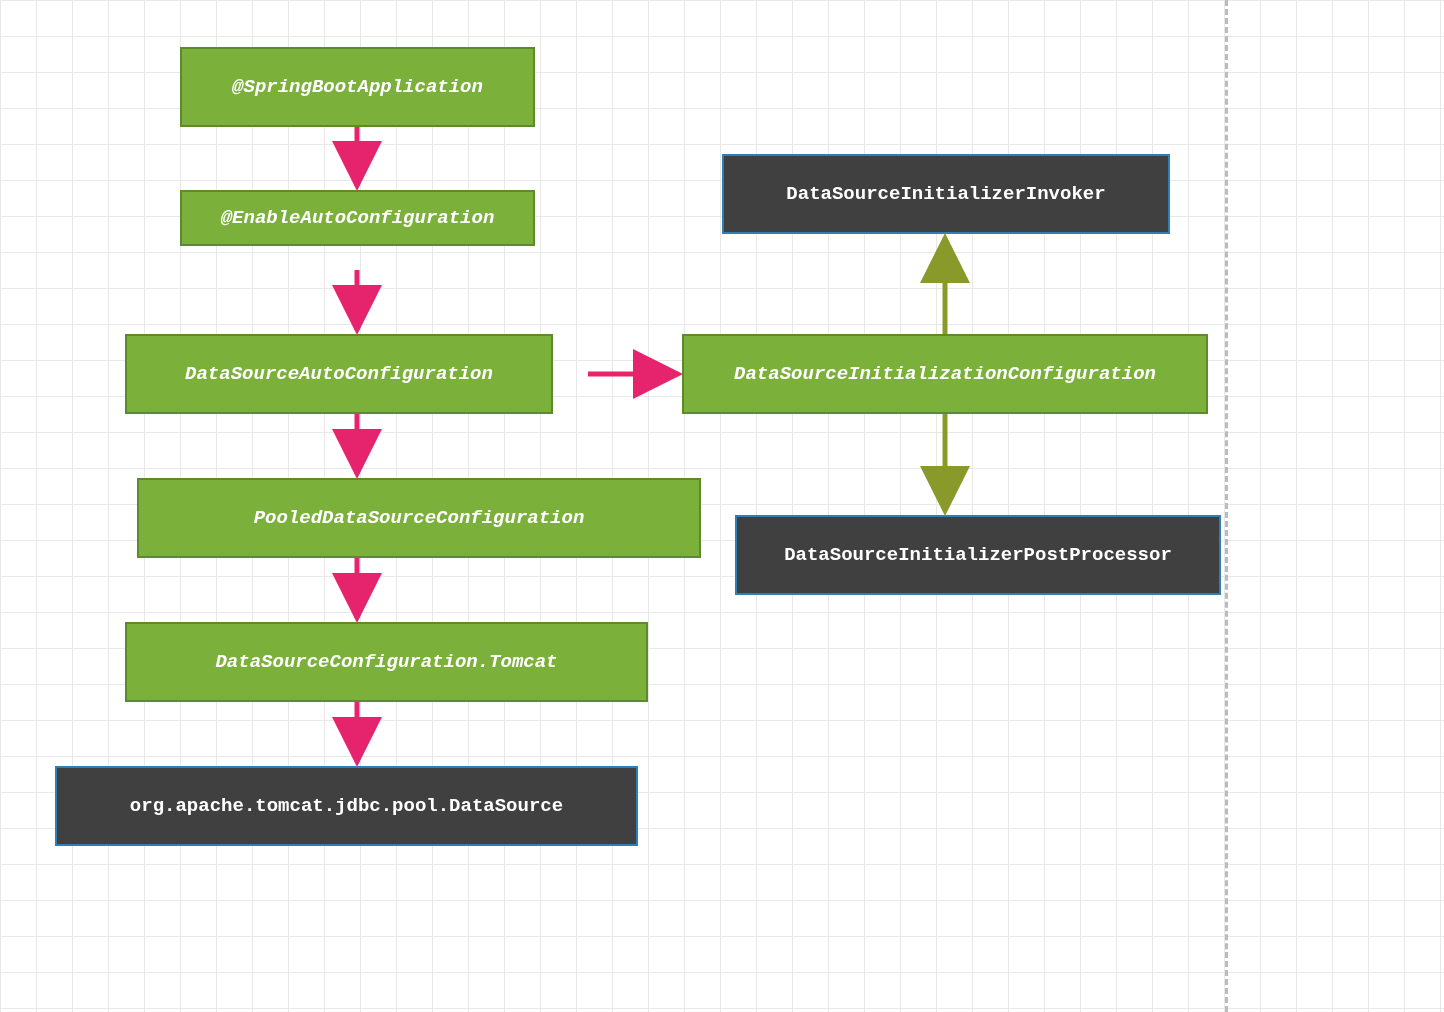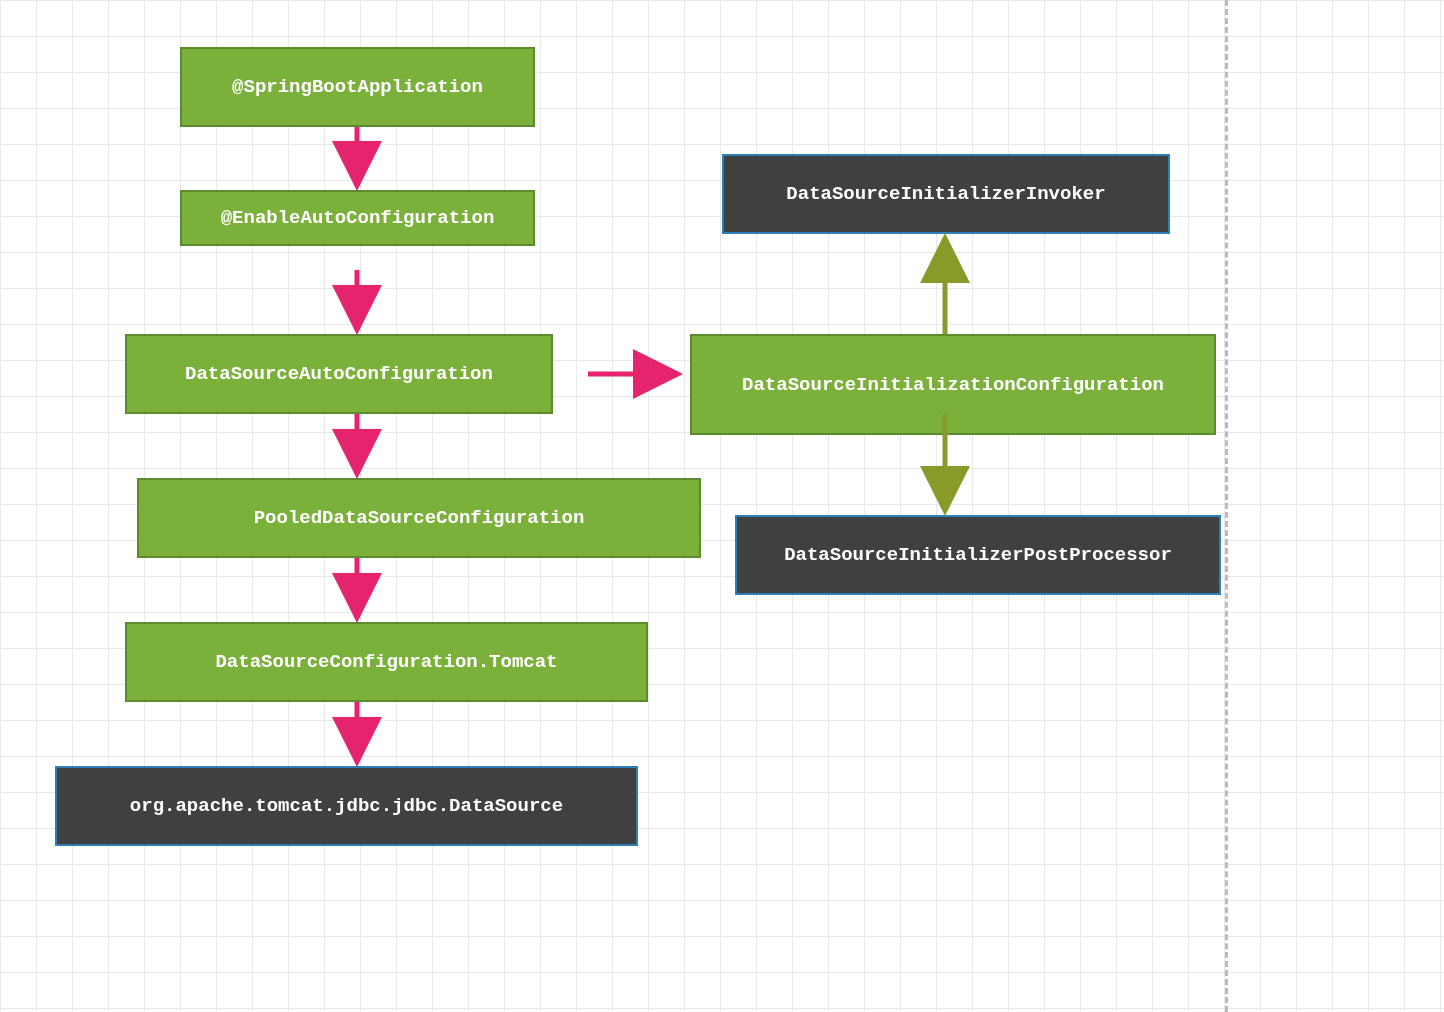--- a/index.html
+++ b/index.html
@@ -33,20 +33,21 @@
       border: 2px solid;
       color: #fff;
       font-weight: bold;
       font-size: 19px;
       padding: 0 18px;
       white-space: nowrap;
     }
     .node.green {
       background: #7bb03b;
       border-color: #5d8a2a;
+      font-style: italic;
     }
     .node.blue {
       background: #404040;
       border-color: #2e7fb8;
     }
     svg.arrows {
       position: absolute;
       top: 0; left: 0;
       width: 1444px;
       height: 1012px;
@@ -62,25 +63,25 @@
 <div class="node green" style="left: 180px; top: 47px; width: 355px; height: 80px;">@SpringBootApplication</div>
 
 <div class="node green" style="left: 180px; top: 190px; width: 355px; height: 56px;">@EnableAutoConfiguration</div>
 
 <div class="node green" style="left: 125px; top: 334px; width: 428px; height: 80px;">DataSourceAutoConfiguration</div>
 
 <div class="node green" style="left: 125px; top: 478px; width: 564px; height: 80px; margin-left: 12px;">PooledDataSourceConfiguration</div>
 
 <div class="node green" style="left: 125px; top: 622px; width: 523px; height: 80px;">DataSourceConfiguration.Tomcat</div>
 
-<div class="node blue" style="left: 55px; top: 766px; width: 583px; height: 80px;">org.apache.tomcat.jdbc.jdbc.DataSource</div>
+<div class="node blue" style="left: 55px; top: 766px; width: 583px; height: 80px;">org.apache.tomcat.jdbc.pool.DataSource</div>
 
 <div class="node blue" style="left: 722px; top: 154px; width: 448px; height: 80px;">DataSourceInitializerInvoker</div>
 
-<div class="node green" style="left: 682px; top: 334px; width: 526px; height: 101px; margin-left: 8px;">DataSourceInitializationConfiguration</div>
+<div class="node green" style="left: 682px; top: 334px; width: 526px; height: 80px;">DataSourceInitializationConfiguration</div>
 
 <div class="node blue" style="left: 735px; top: 515px; width: 486px; height: 80px;">DataSourceInitializerPostProcessor</div>
 
 <svg class="arrows">
   <defs>
     <marker id="arrow-pink" markerWidth="12" markerHeight="12" refX="9" refY="5" orient="auto">
       <path d="M0,0 L10,5 L0,10 Z" fill="#e6246e"></path>
     </marker>
     <marker id="arrow-olive" markerWidth="12" markerHeight="12" refX="9" refY="5" orient="auto">
       <path d="M0,0 L10,5 L0,10 Z" fill="#8a9a2a"></path>

